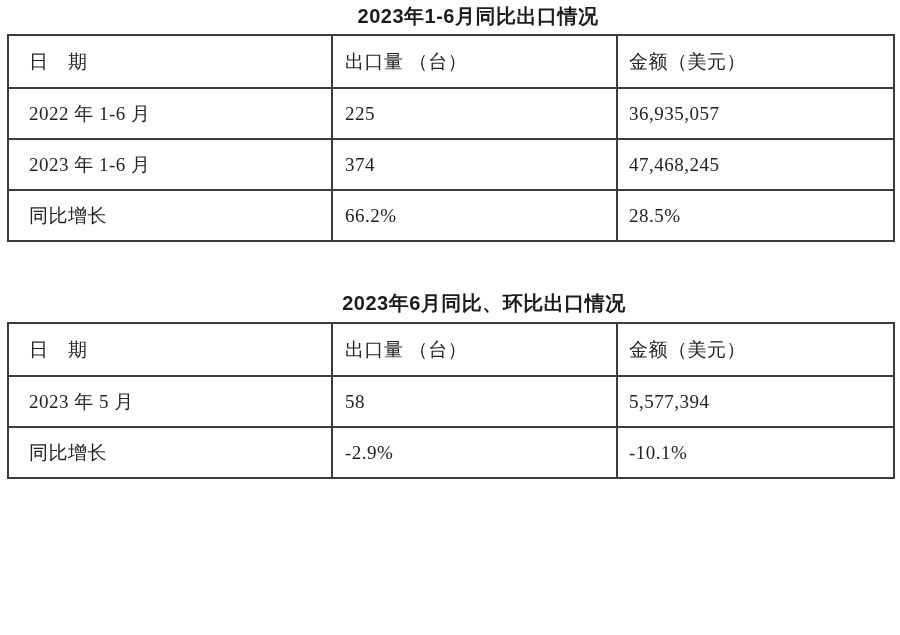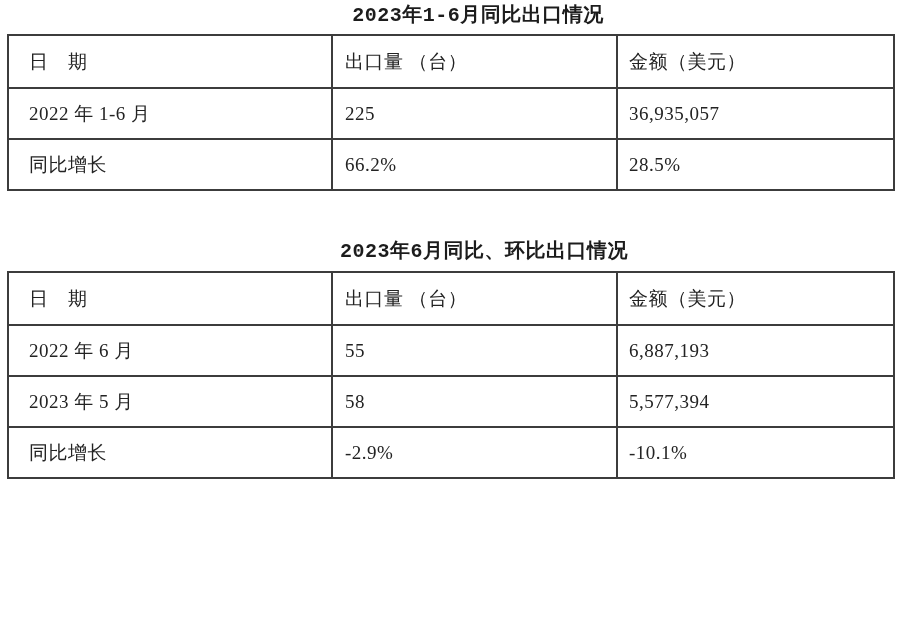--- a/index.html
+++ b/index.html
@@ -13,21 +13,21 @@
   body{
     width:900px;height:635px;
     background:var(--bg);
     font-family:"Liberation Serif","DejaVu Serif",serif;
     overflow:hidden;
   }
   .table-title{
     margin:0;
     padding-left:56px;          
     text-align:center;
-    font-family:Liberation Mono, monospace;
+    font-family:Liberation Sans, sans-serif;
     font-weight:700;
     font-size:20px;
     line-height:22px;
     color:var(--title);
     letter-spacing:0.5px;
   }
   .section--yearly .table-title{margin:5px 0 7px 0;}
   .section--monthly .table-title{margin:50px 0 8px 12px;}
 
   table.data-table{
@@ -73,45 +73,45 @@
             <th>金额（美元）</th>
           </tr>
         </thead>
         <tbody>
           <tr>
             <td>2022 年 1-6 月</td>
             <td>225</td>
             <td>36,935,057</td>
           </tr>
           <tr>
+            <td>2023 年 1-6 月</td>
+            <td>374</td>
+            <td>47,468,245</td>
+          </tr>
+          <tr>
             <td>同比增长</td>
             <td>66.2%</td>
             <td>28.5%</td>
           </tr>
         </tbody>
       </table>
   </section>
 
   <section class="section section--monthly">
     <h2 class="table-title">2023年6月同比、环比出口情况</h2>
     <table class="data-table" data-table="1">
         <thead>
           <tr>
             <th>日　期</th>
             <th>出口量 （台）</th>
             <th>金额（美元）</th>
           </tr>
         </thead>
         <tbody>
           <tr>
-            <td>2022 年 6 月</td>
-            <td>55</td>
-            <td>6,887,193</td>
-          </tr>
-          <tr>
             <td>2023 年 5 月</td>
             <td>58</td>
             <td>5,577,394</td>
           </tr>
           <tr>
             <td>同比增长</td>
             <td>-2.9%</td>
             <td>-10.1%</td>
           </tr>
         </tbody>

